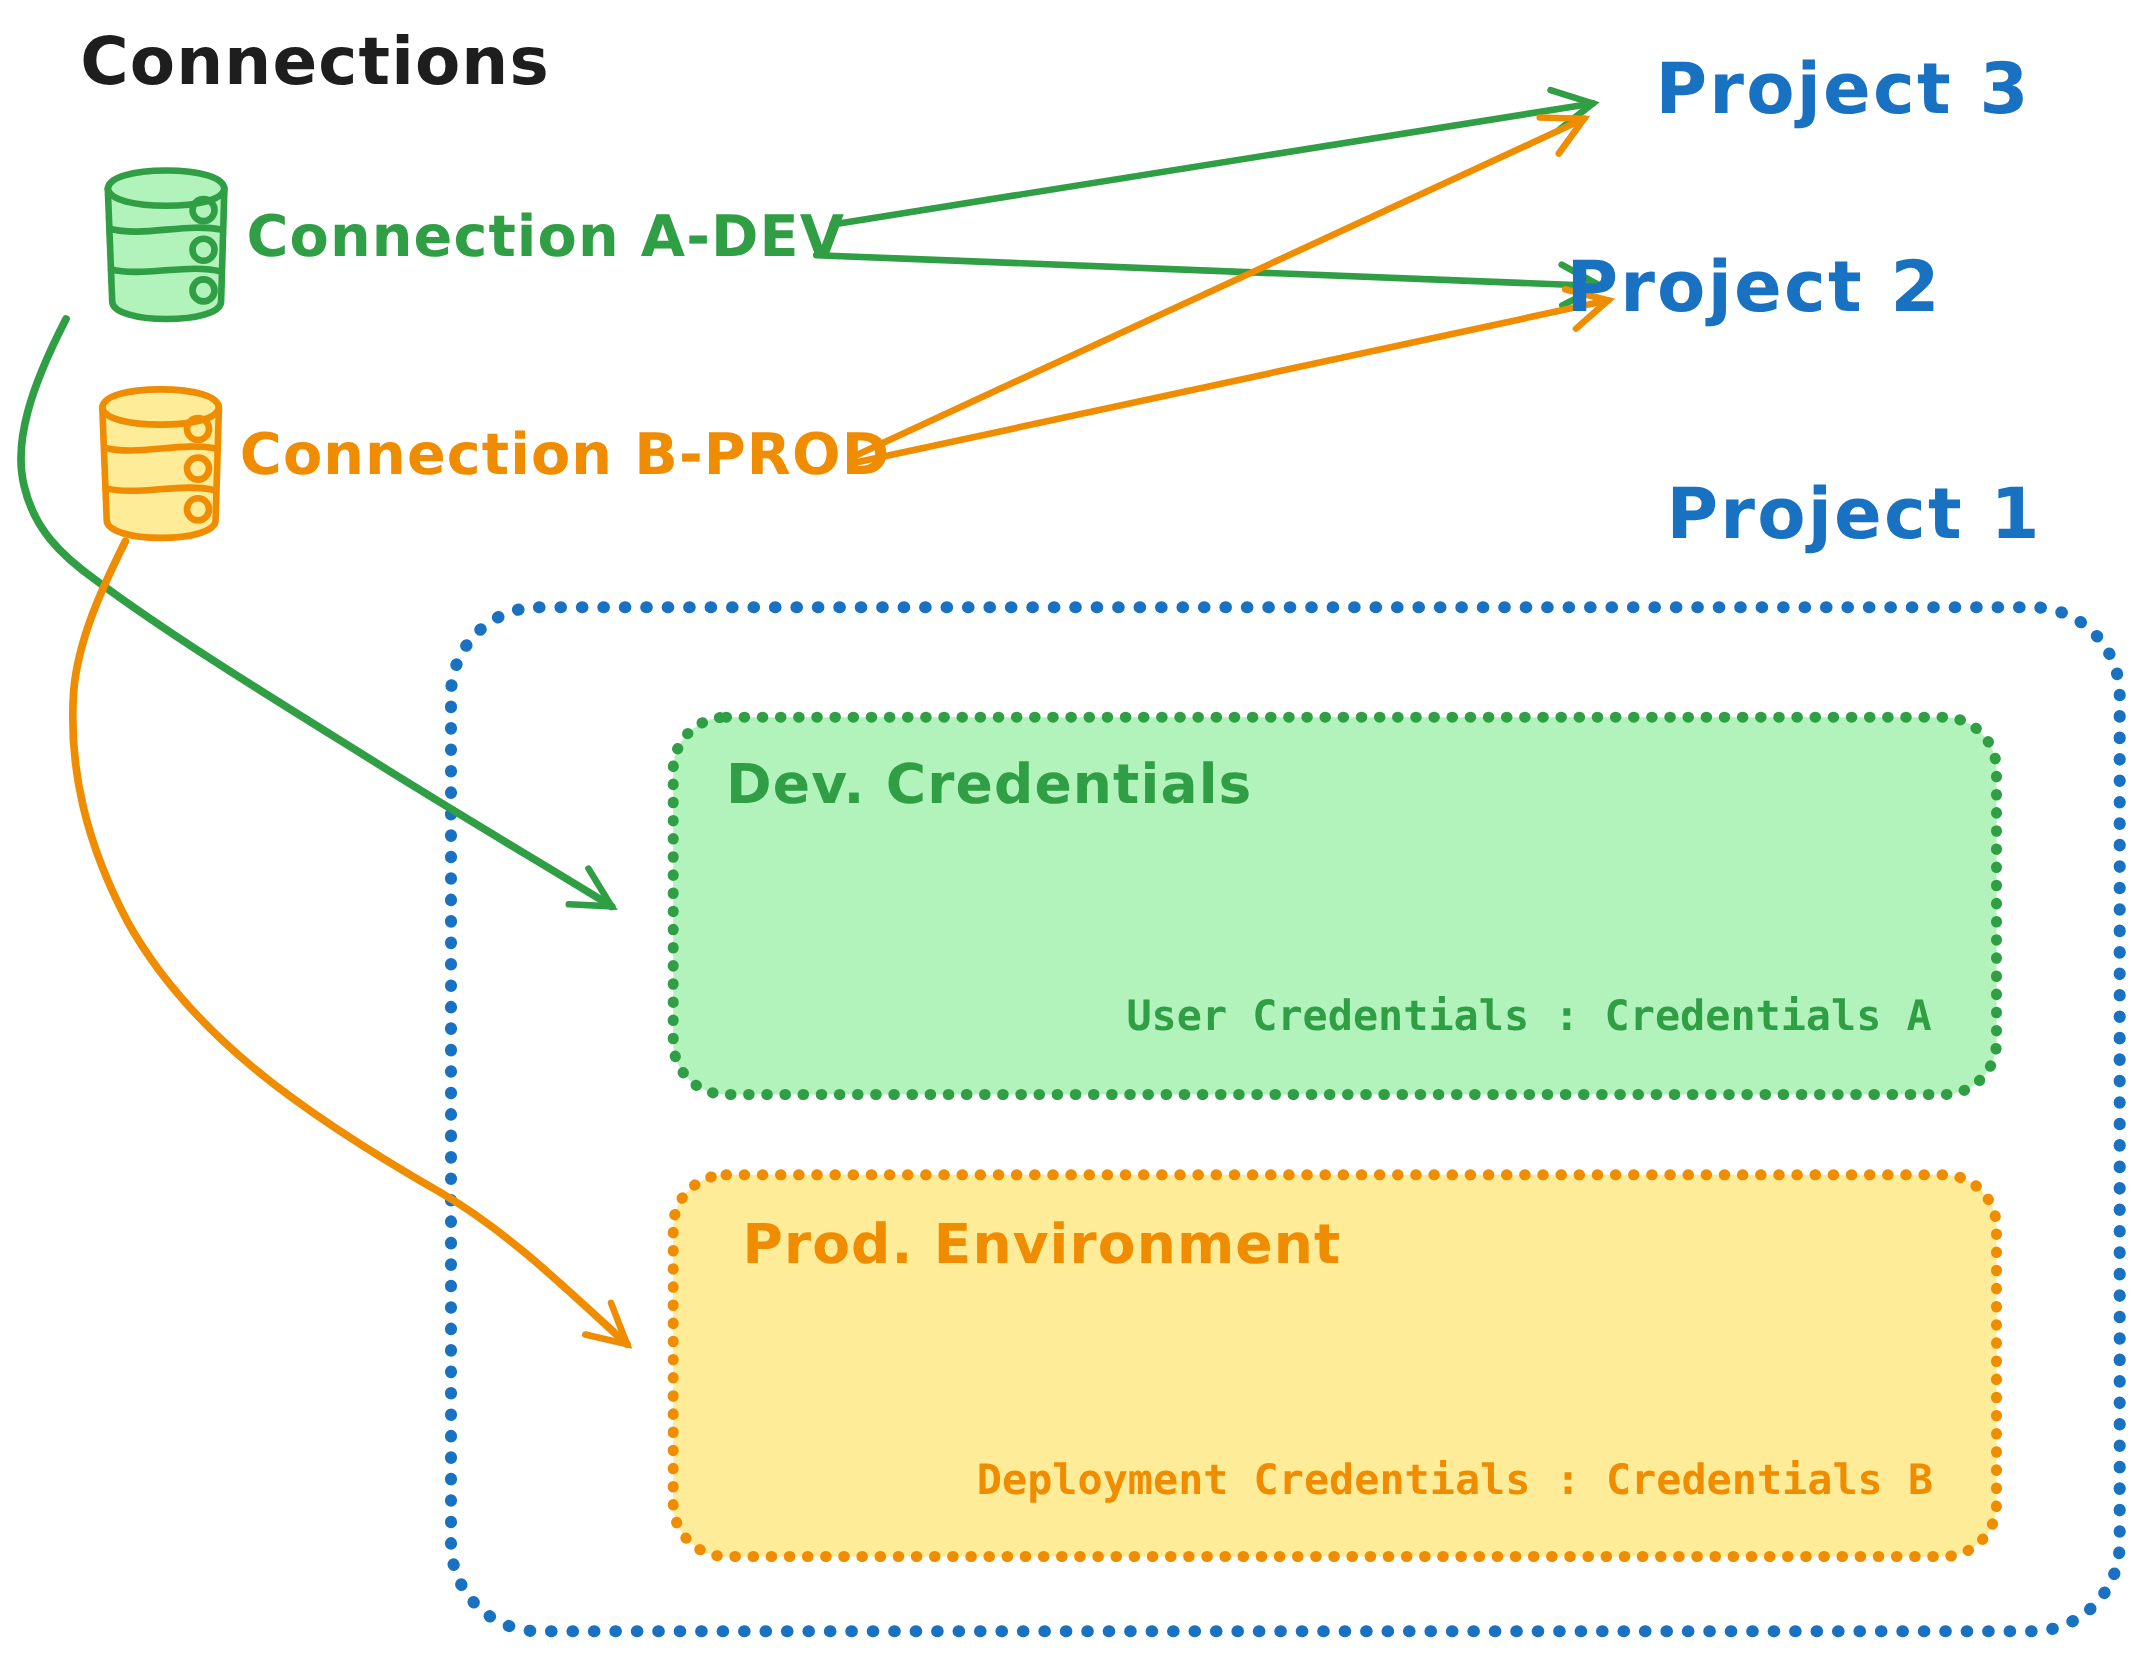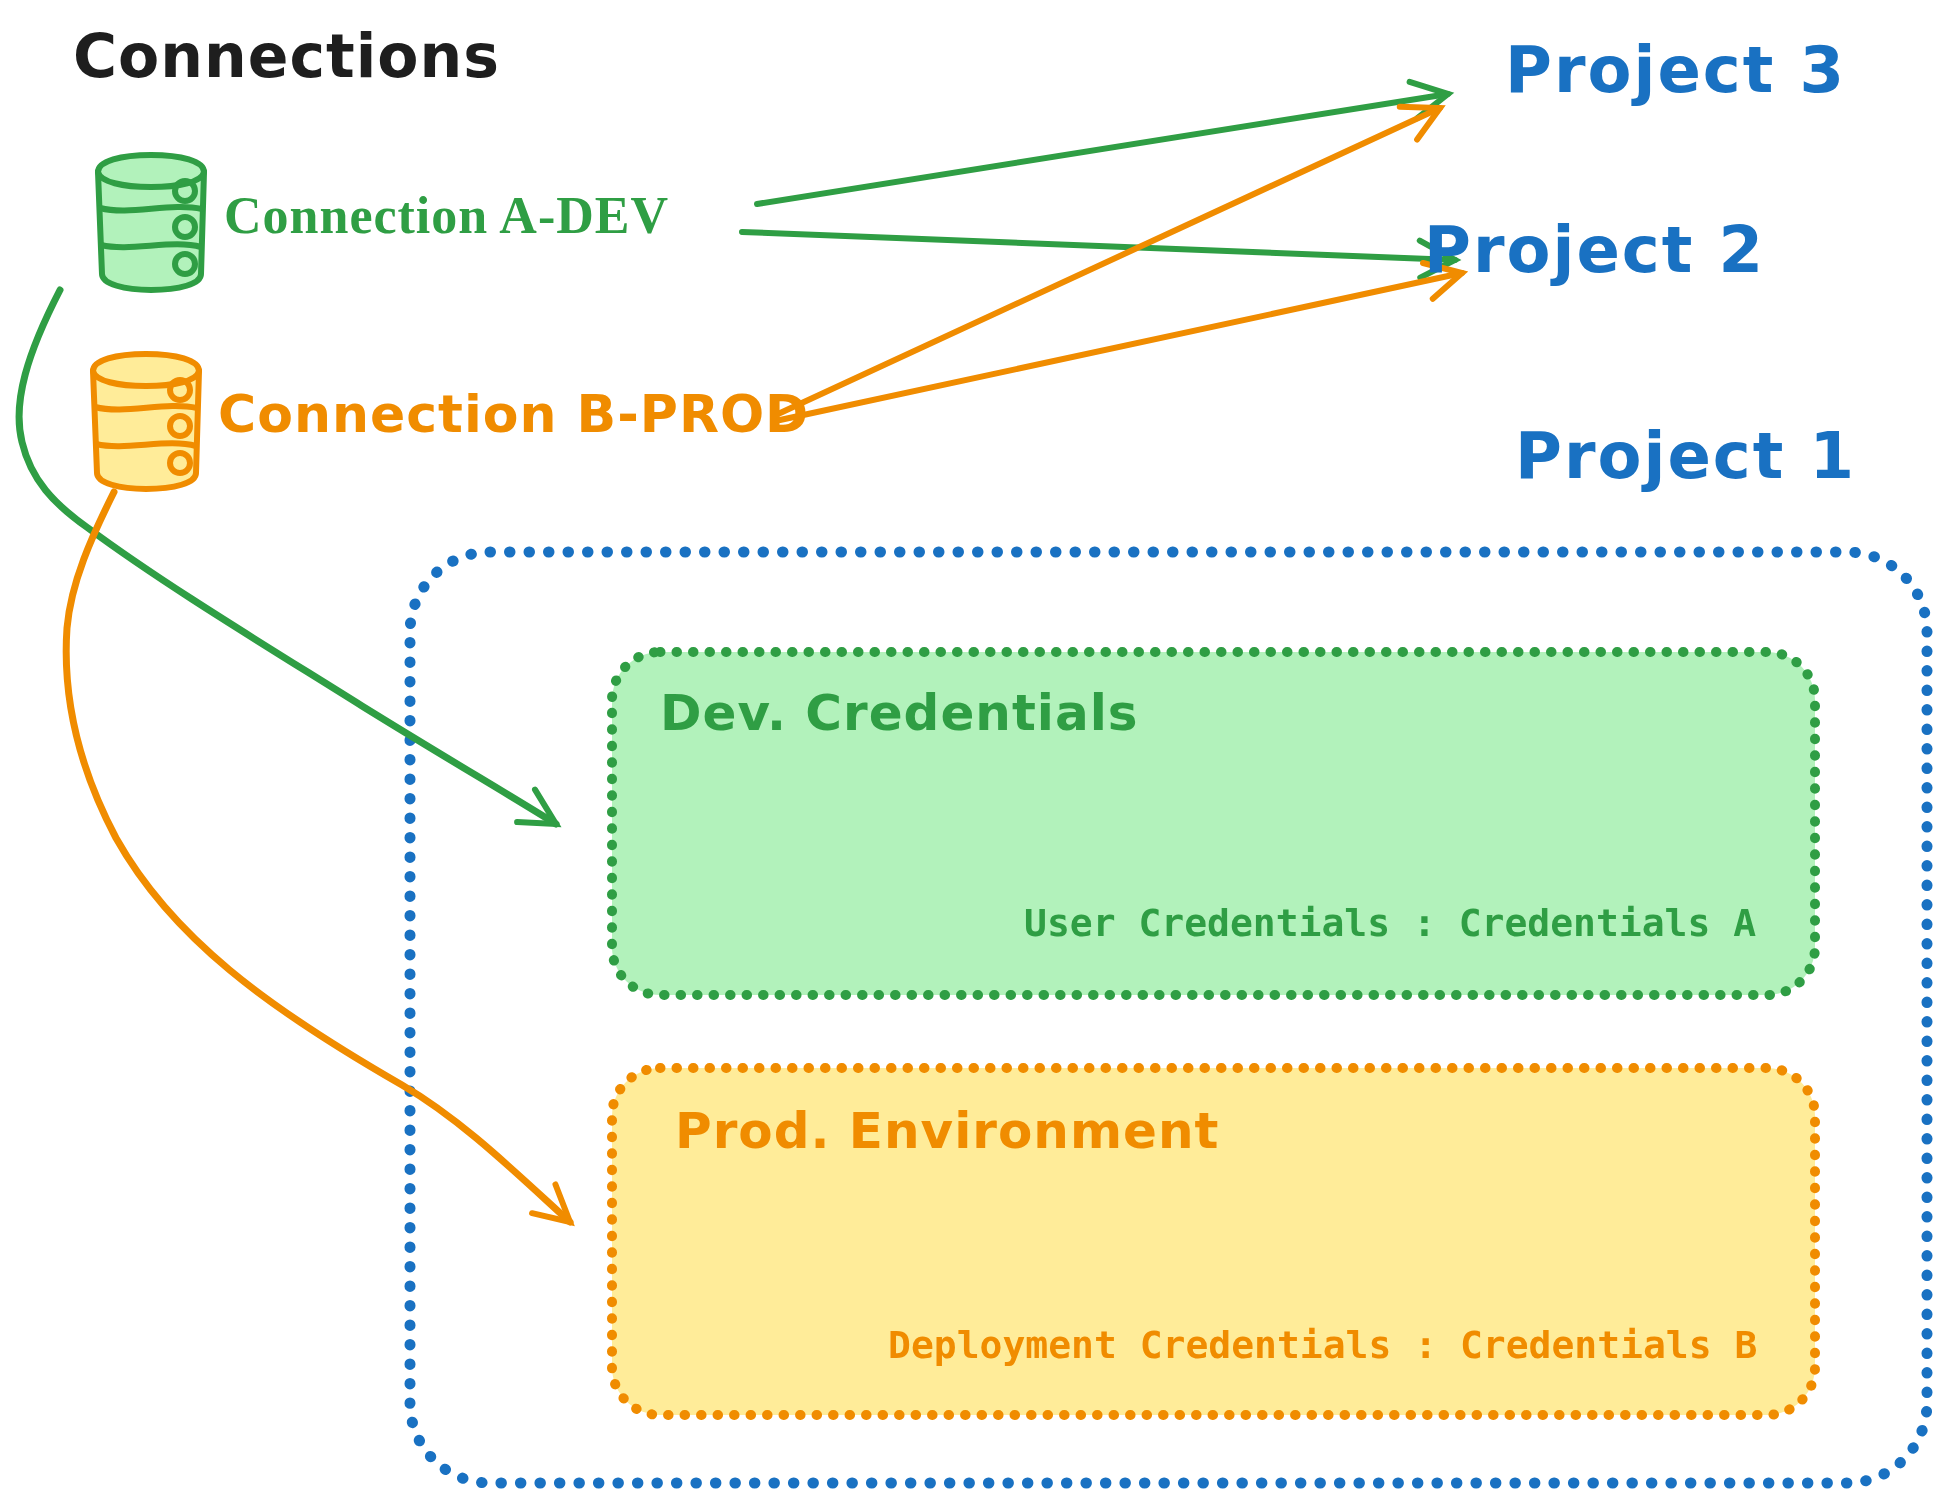--- a/index.html
+++ b/index.html
@@ -7,23 +7,23 @@
     position:relative;
     width:1948px; height:1506px;
     background:#ffffff;
     overflow:hidden;
     font-family:"DejaVu Sans", "Liberation Sans", sans-serif;
   }
   #shapes { position:absolute; left:0; top:0; width:1948px; height:1506px; }
 
   .txt { position:absolute; line-height:1; white-space:nowrap; }
   .title       { left:73px;   top:26px;   font-size:60px; font-weight:bold; color:#1e1e1e; letter-spacing:1px; }
-  .conn-a      { left:224px;  top:190px;  font-size:52px; font-weight:bold; color:#2f9e44; letter-spacing:1px;font-family:Liberation Serif, serif; }
+  .conn-a      { left:224px;  top:190px;  font-size:52px; font-weight:bold; color:#2f9e44; letter-spacing:1px; }
   .conn-b      { left:218px;  top:388px;  font-size:52px; font-weight:bold; color:#f08c00; letter-spacing:1px; }
-  .project     { font-size:64px; font-weight:bold; color:#1971c2; letter-spacing:2px; }
+  .project     { font-size:64px; font-weight:bold; color:#1971c2; letter-spacing:2px;margin-top:12px; }
   .p3 { left:1505px; top:38px;  }
   .p2 { left:1424px; top:218px;text-align:center; }
   .p1 { left:1515px; top:424px; }
   .env-title-dev  { left:660px; top:688px;  font-size:50px; font-weight:bold; color:#2f9e44; letter-spacing:1px; }
   .env-title-prod { left:675px; top:1106px; font-size:50px; font-weight:bold; color:#f08c00; letter-spacing:1px; }
   .creds { font-family:"DejaVu Sans Mono", "Liberation Mono", monospace; font-size:38px; font-weight:600; }
   .creds-a { left:1024px; top:904px;  color:#2f9e44; }
   .creds-b { left:872px;  top:1326px; color:#f08c00;margin-left:16px; }
 
   .db-body   { fill:var(--fill); stroke:var(--stroke); stroke-width:6; stroke-linejoin:round; }

